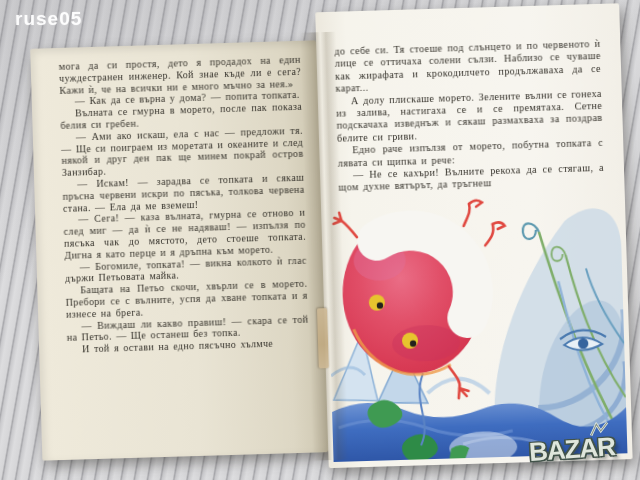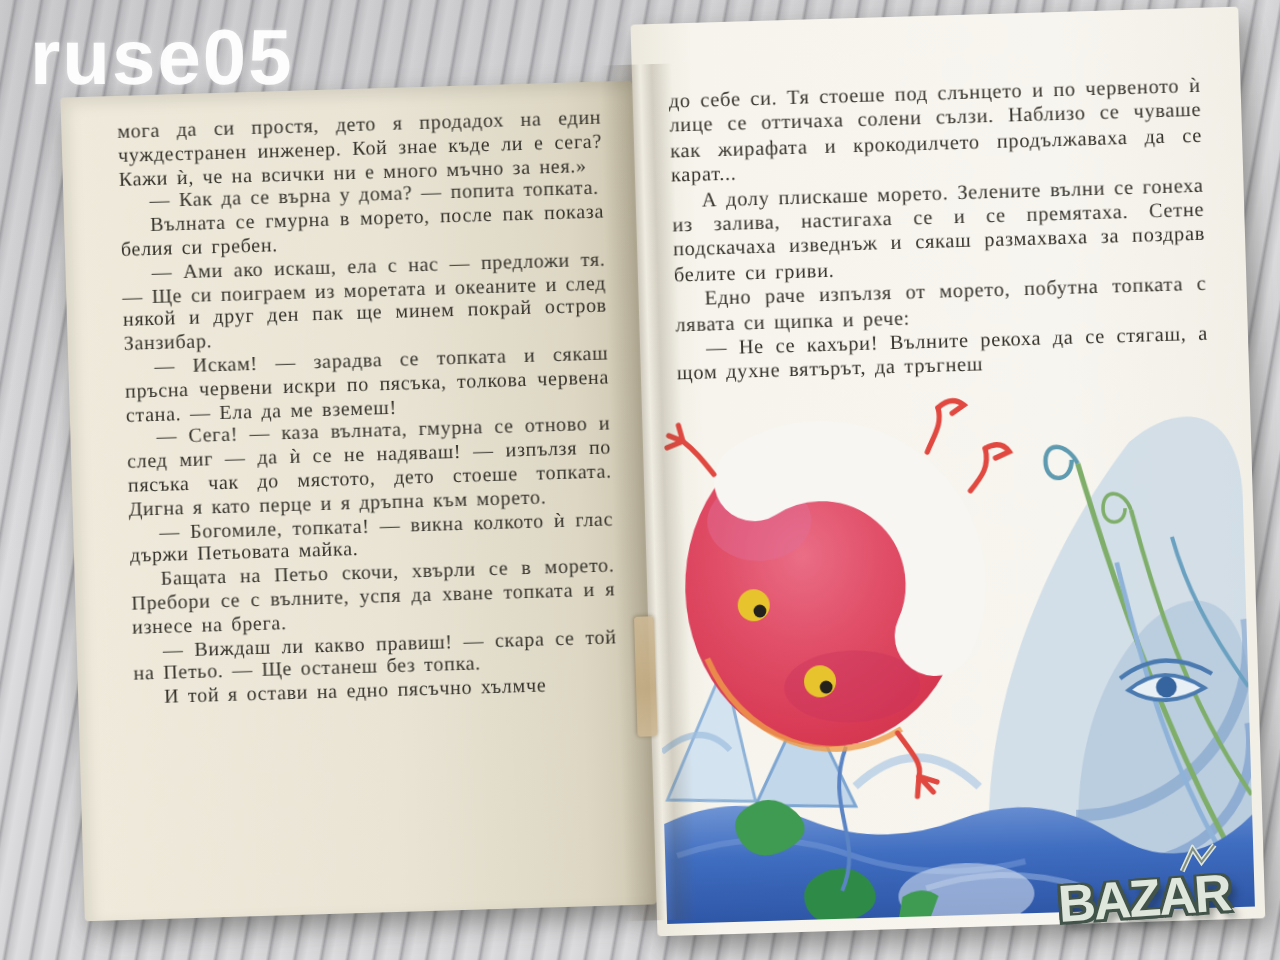--- a/index.html
+++ b/index.html
@@ -50,21 +50,21 @@
     position:absolute;left:18px;top:34px;width:266px;
     font-size:10.2px;line-height:12.4px;letter-spacing:.35px;word-spacing:1.5px;
   }
   .book-text p{margin:0;}
   .book-text p.ind{text-indent:15px;}
   .illustration{
     position:absolute;left:5px;top:188px;width:294px;height:262px;
   }
   .uploader-watermark{
     position:absolute;left:15px;top:8px;z-index:20;
-    font-size:39px;font-weight:bold;color:rgba(255,255,255,.94);
+    font-size:19px;font-weight:bold;color:rgba(255,255,255,.94);
     letter-spacing:1px;text-shadow:0 0 2px rgba(255,255,255,.35);
   }
   .bazar-logo{
     position:absolute;left:529px;top:434px;z-index:20;
     transform:rotate(-4deg);
     font-size:26px;font-weight:bold;letter-spacing:-1px;
     color:#dfe6dc;
     text-shadow:-1.5px -1px 0 #42534a, 1.5px -1px 0 #42534a,
                 -1.5px 1.5px 0 #42534a, 1.5px 1.5px 0 #42534a,
                  3px 4px 4px rgba(20,30,25,.5);

